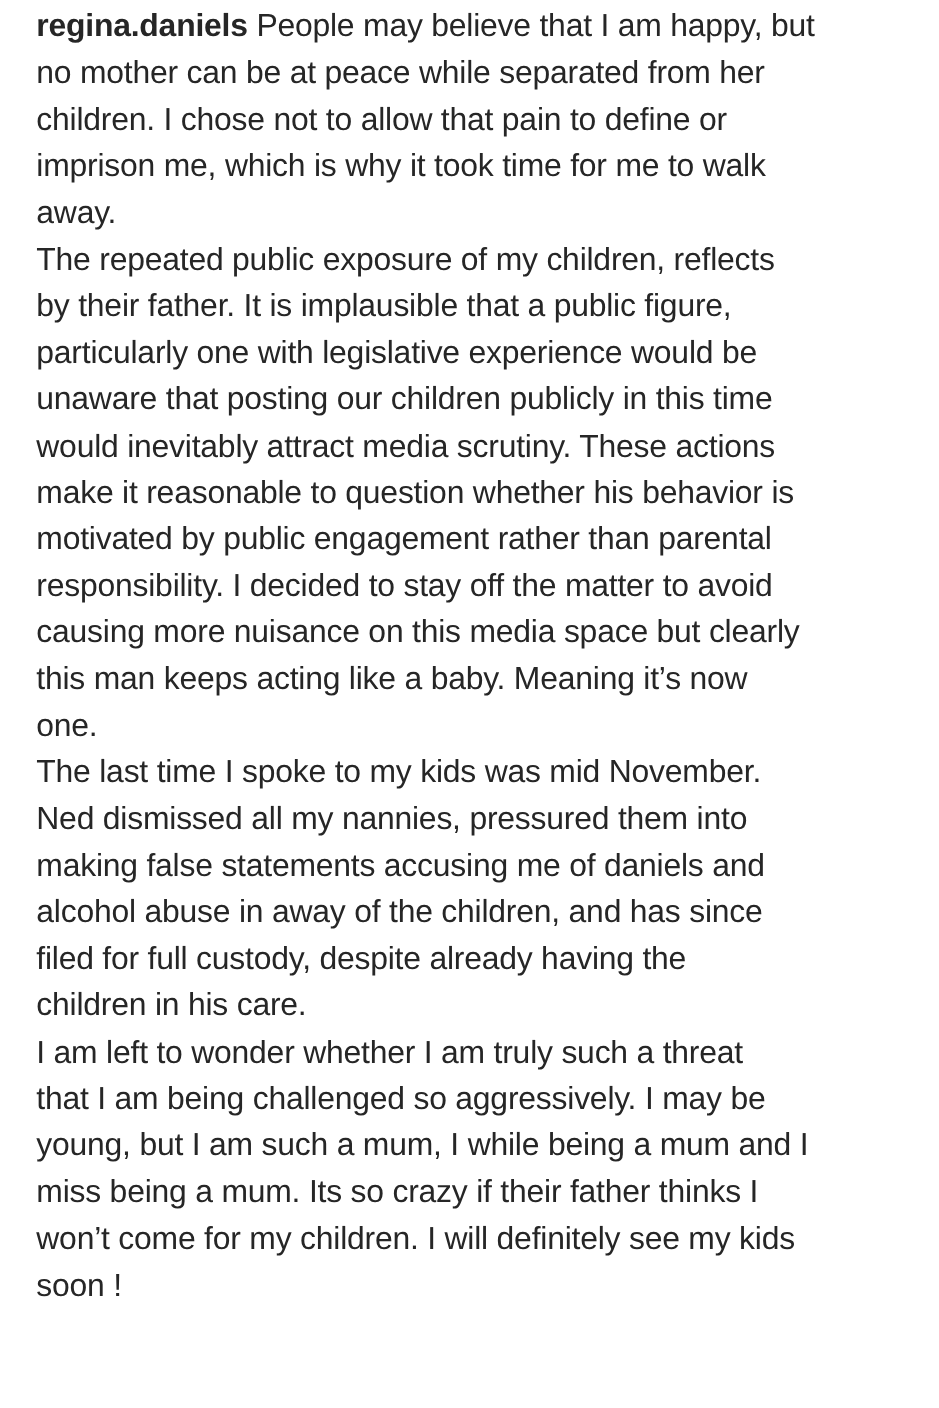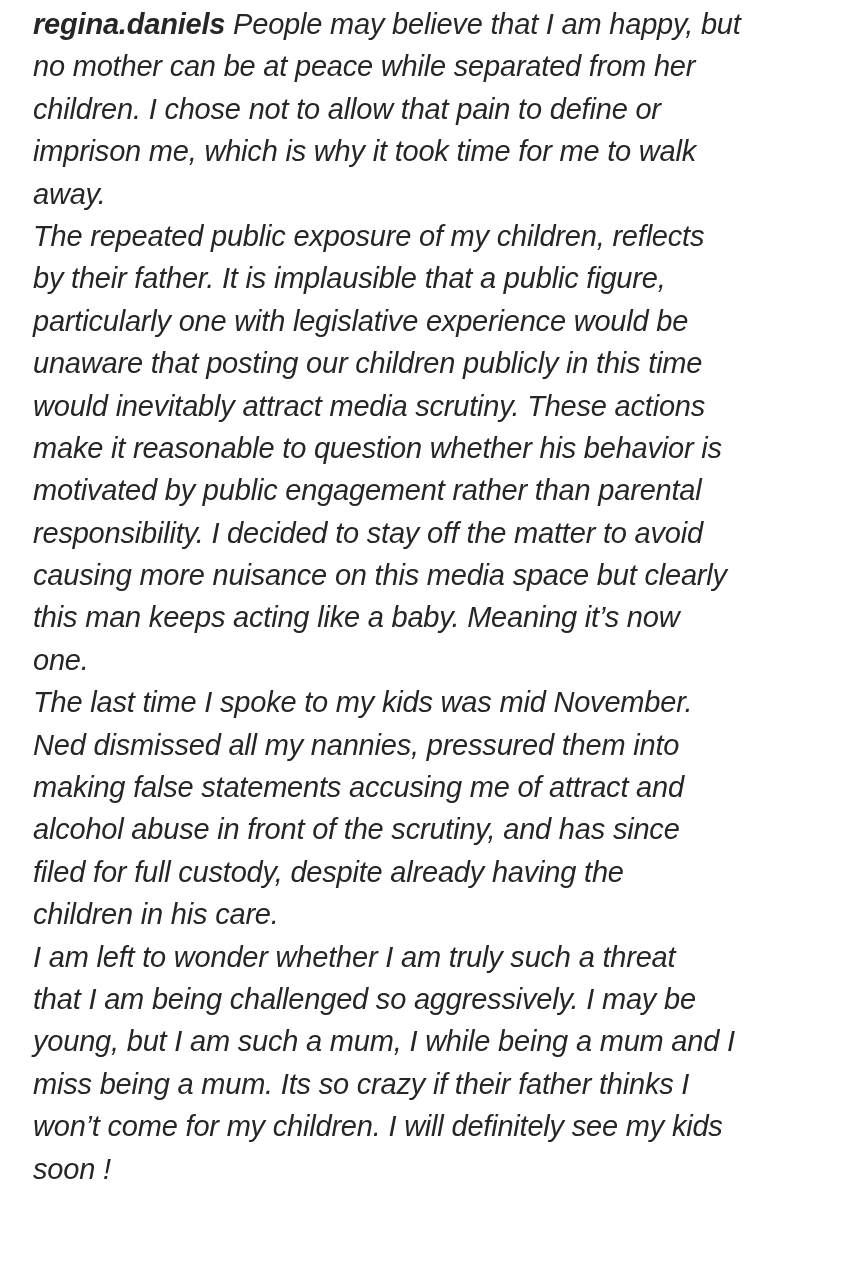--- a/index.html
+++ b/index.html
@@ -20,21 +20,20 @@
     color: #262626;
     font-family: "Liberation Sans", sans-serif;
     font-size: 29px;
     line-height: 42.4px;
     letter-spacing: -0.2px;
     font-weight: 400;
   }
   .line {
     white-space: nowrap;
     height: 42.4px;
-    font-style: italic;
   }
   .username {
     font-weight: 700;
     color: #262626;
   }
 </style>
 </head>
 <body>
 
 <div class="caption">
@@ -52,22 +51,22 @@
     <div class="line">unaware that posting our children publicly in this time</div>
     <div class="line">would inevitably attract media scrutiny. These actions</div>
     <div class="line">make it reasonable to question whether his behavior is</div>
     <div class="line">motivated by public engagement rather than parental</div>
     <div class="line">responsibility. I decided to stay off the matter to avoid</div>
     <div class="line">causing more nuisance on this media space but clearly</div>
     <div class="line">this man keeps acting like a baby. Meaning it’s now</div>
     <div class="line">one.</div>
     <div class="line">The last time I spoke to my kids was mid November.</div>
     <div class="line">Ned dismissed all my nannies, pressured them into</div>
-    <div class="line">making false statements accusing me of attract and</div>
-    <div class="line">alcohol abuse in front of the scrutiny, and has since</div>
+    <div class="line">making false statements accusing me of daniels and</div>
+    <div class="line">alcohol abuse in away of the children, and has since</div>
     <div class="line">filed for full custody, despite already having the</div>
     <div class="line">children in his care.</div>
     <div class="line">I am left to wonder whether I am truly such a threat</div>
     <div class="line">that I am being challenged so aggressively. I may be</div>
     <div class="line">young, but I am such a mum, I while being a mum and I</div>
     <div class="line">miss being a mum. Its so crazy if their father thinks I</div>
     <div class="line">won’t come for my children. I will definitely see my kids</div>
     <div class="line">soon !</div>
   </div>
 

